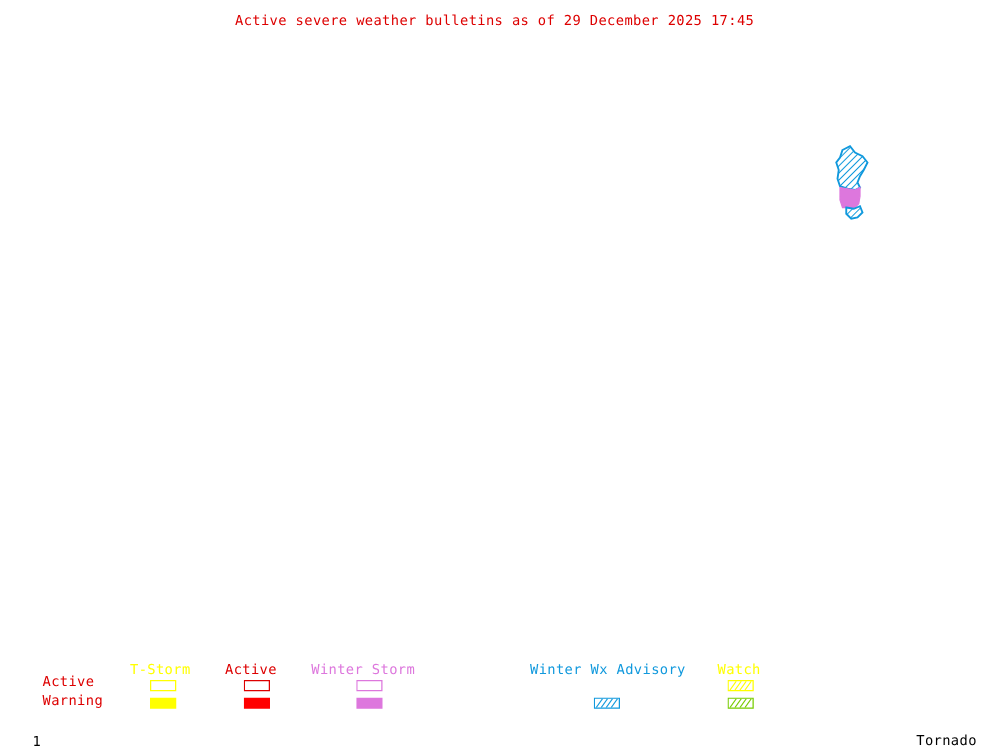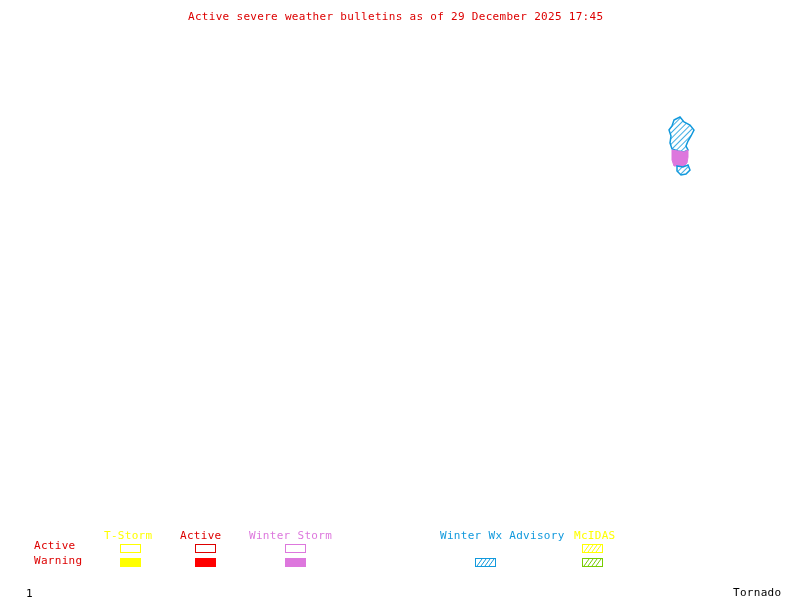--- a/index.html
+++ b/index.html
@@ -27,21 +27,21 @@
     #frame-number { left: 26px; top: 588px; color: #000000; }
     #brand { left: 733px; top: 587px; color: #000000; }
 
     #lbl-watch { left: 34px; top: 540px; }
     #lbl-warning { left: 34px; top: 555px; text-align: center; }
 
     .cat { top: 530px; }
     #cat-tstorm { left: 104px; }
     #cat-tornado { left: 180px; }
     #cat-winterstorm { left: 249px; text-align: right; }
-    #cat-wwa { left: 424px; margin-left: 16px; }
+    #cat-wwa { left: 424px; }
     #cat-flood { left: 574px; }
 
     .swatch {
       position: absolute;
       width: 19px;
       height: 7px;
       box-sizing: content-box;
     }
     .swatch svg { display: block; }
 
@@ -73,21 +73,21 @@
   </svg>
 </div>
 
 <div id="lbl-watch" class="txt" style="color: rgb(221, 0, 0);">Active</div>
 <div id="lbl-warning" class="txt" style="color: rgb(221, 0, 0);">Warning</div>
 
 <div id="cat-tstorm" class="txt cat" style="color: rgb(255, 255, 0);">T-Storm</div>
 <div id="cat-tornado" class="txt cat" style="color: rgb(221, 0, 0);">Active</div>
 <div id="cat-winterstorm" class="txt cat" style="color: rgb(221, 119, 221);">Winter Storm</div>
 <div id="cat-wwa" class="txt cat" style="color: rgb(17, 153, 221);">Winter Wx Advisory</div>
-<div id="cat-flood" class="txt cat" style="color: rgb(255, 255, 0);">McIDAS</div>
+<div id="cat-flood" class="txt cat" style="color: rgb(255, 255, 0);">Watch</div>
 
 <div class="swatch" style="left:120px; top:544px;">
   <svg width="22" height="10">
       <rect x="0.5" y="0.5" width="20" height="8" fill="none" stroke="#ffff00" stroke-width="1"></rect>
     </svg>
 </div>
 <div class="swatch" style="left:120px; top:558px;">
   <svg width="22" height="10">
       <rect x="0" y="0" width="21" height="9" fill="#ffff00"></rect>
     </svg>

